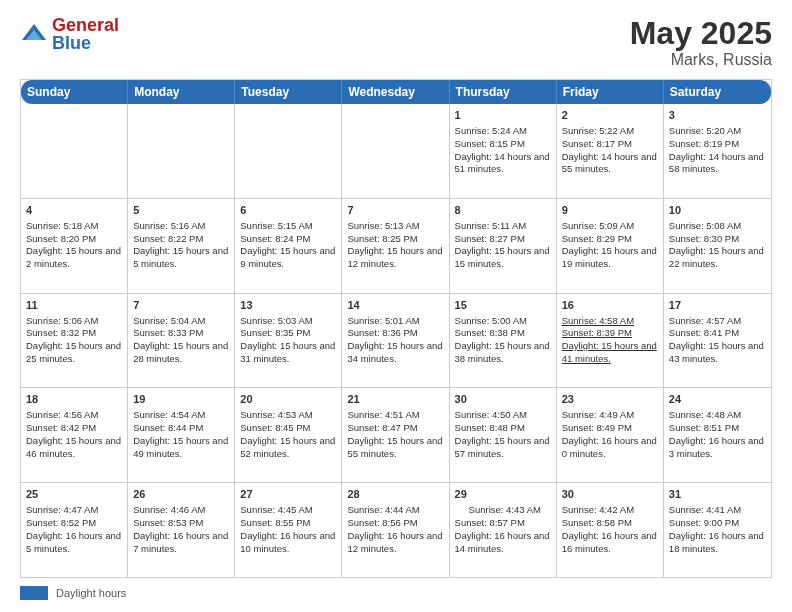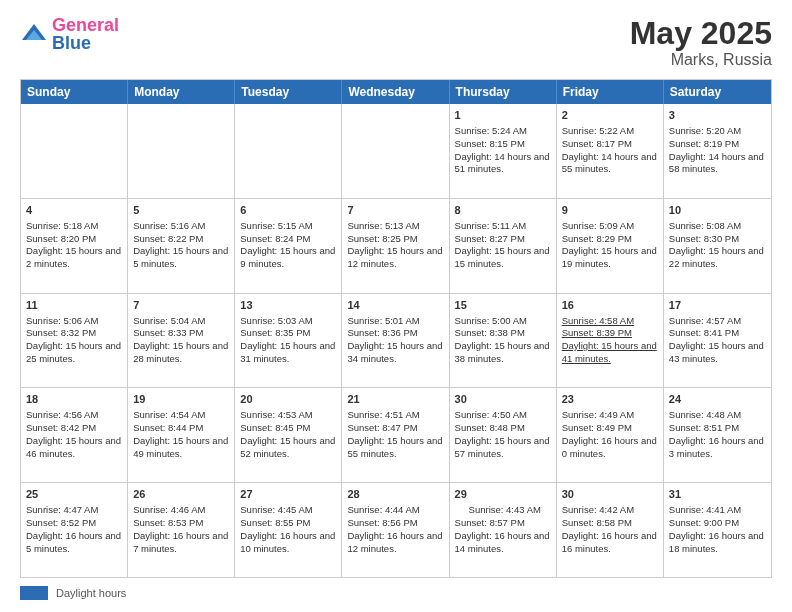--- a/index.html
+++ b/index.html
@@ -29,21 +29,21 @@
       gap: 4px;
     }
     .logo-text {
       display: flex;
       flex-direction: column;
       line-height: 1;
     }
     .logo-general {
       font-size: 18px;
       font-weight: bold;
-      color: #ec4899;
+      color: #b91c1c;
     }
     .logo-blue {
       font-size: 18px;
       font-weight: bold;
       color: #2a6db5;
     }
     .logo-icon {
       width: 28px;
       height: 28px;
     }
@@ -63,20 +63,21 @@
     .calendar {
       flex: 1;
       display: flex;
       flex-direction: column;
       border: 1px solid #ccc;
     }
     .cal-header {
       display: grid;
       grid-template-columns: repeat(7, 1fr);
       background: #2a6db5;
+      border-radius: 11px;
     }
     .cal-header-cell {
       color: #fff;
       font-size: 12px;
       font-weight: bold;
       padding: 5px 6px;
       text-align: left;
       border-right: 1px solid #4a8dd5;
     }
     .cal-header-cell:last-child { border-right: none; }

